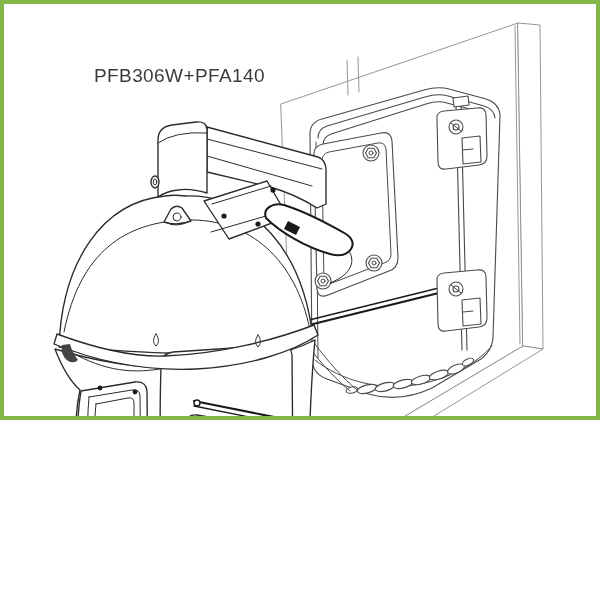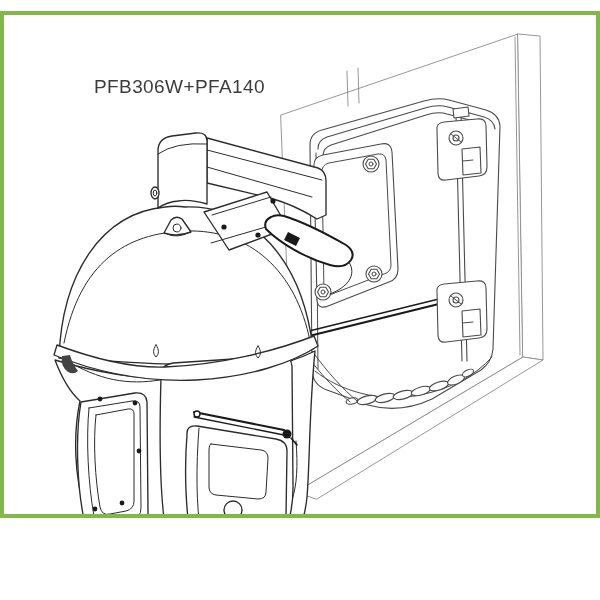--- a/index.html
+++ b/index.html
@@ -6,24 +6,24 @@
     --border-green:#82b848;
     --bg:#ffffff;
     --camera-line:#2b2b2b;
     --box-line:#4a4a4a;
     --wall-line:#8a8a8a;
     --detail-dark:#1a1a1a;
     --label-text:#3b3b3b;
   }
   html,body{margin:0;padding:0;background:#fff;}
   .frame{
-    width:600px;height:507px;box-sizing:border-box;
+    width:600px;height:420px;box-sizing:border-box;
     border:4px solid var(--border-green);
     background:var(--bg);
-    position:relative;overflow:hidden;margin-top:11px;
+    position:relative;overflow:hidden;
   }
   svg{display:block;}
   svg *{stroke-linejoin:round;stroke-linecap:round;}
   .w {stroke:var(--wall-line); fill:none; stroke-width:0.9;}
   .wf{stroke:var(--wall-line); fill:var(--bg); stroke-width:0.9;}
   .b {stroke:var(--box-line);  fill:none; stroke-width:1.1;}
   .bf{stroke:var(--box-line);  fill:var(--bg); stroke-width:1.1;}
   .c {stroke:var(--camera-line); fill:none; stroke-width:1.35;}
   .cf{stroke:var(--camera-line); fill:var(--bg); stroke-width:1.35;}
   .k {stroke:var(--detail-dark); fill:none; stroke-width:2.2;}

